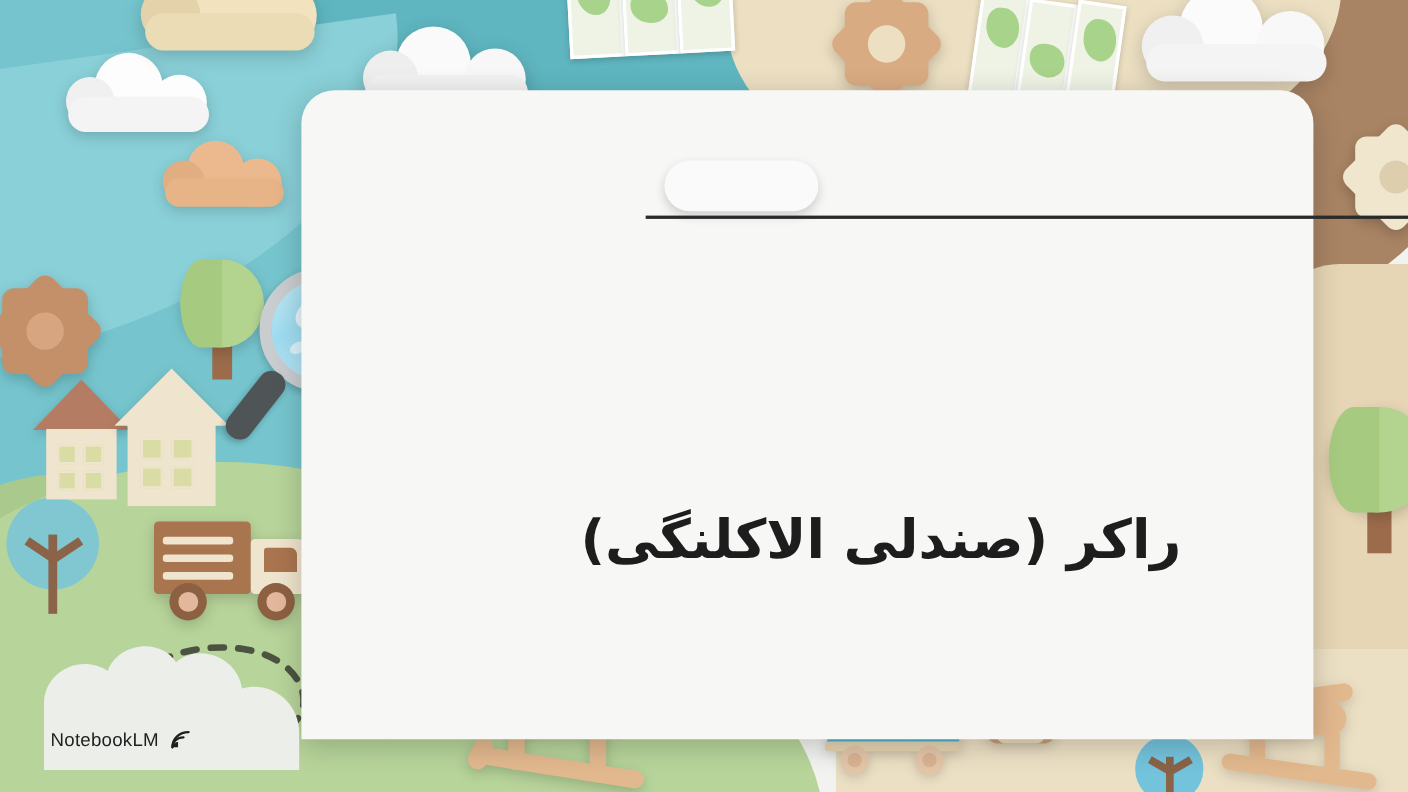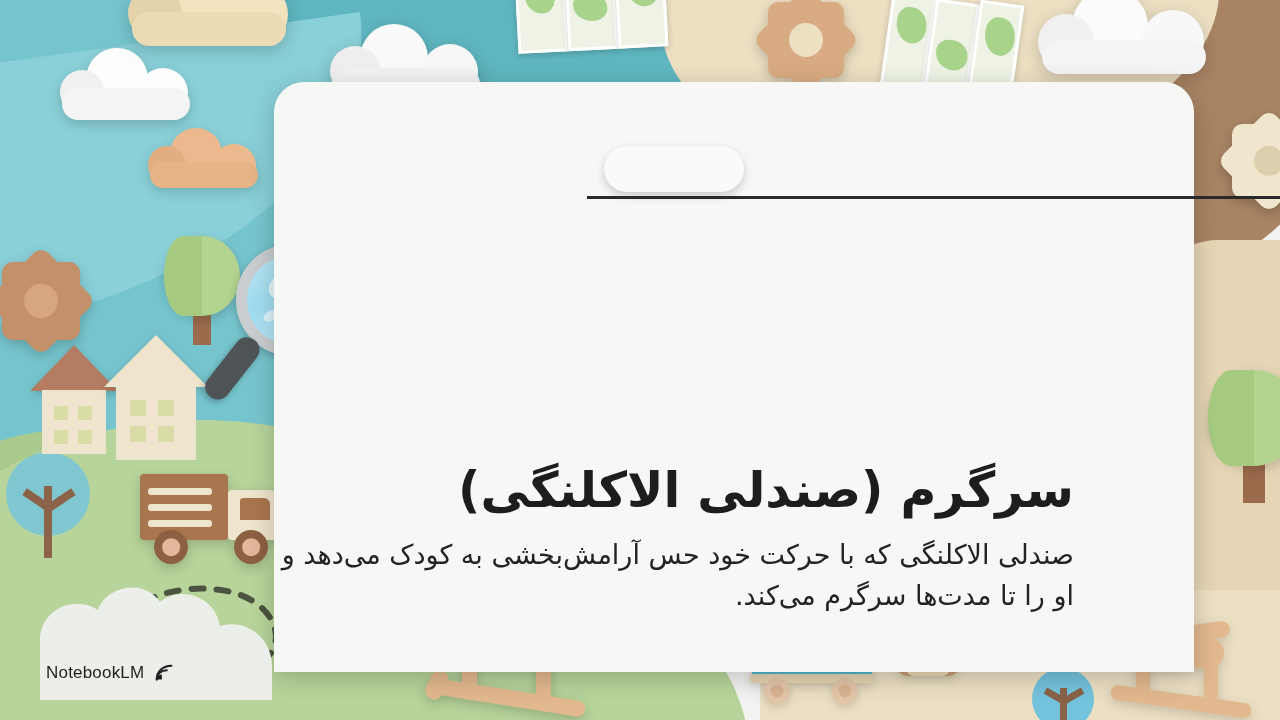--- a/index.html
+++ b/index.html
@@ -432,22 +432,21 @@
       <div class="mag-handle"></div>
     </div>
 
   </div>
 
   <div class="card">
     <div class="card-notch"></div>
     <div class="card-rule"></div>
 
     <div class="text-block">
-      <h1 class="slide-title">سرگرم (صندلی الاکلنگی)</h1>
-      <p class="slide-body">صندلی الاکلنگی که با حرکت خود حس آرامش‌بخشی به کودک می‌دهد و او را تا مدت‌ها سرگرم می‌کند.</p>
+      <h1 class="slide-title">راکر (صندلی الاکلنگی)</h1>
     </div>
   </div>
 
   <div class="brand">
     <svg class="brand-cloud" viewBox="0 0 300 120">
       <path d="M0 120 L0 60 C0 30 34 14 58 30 C66 6 104 -2 120 22 C142 4 176 18 180 46
                C206 38 232 58 232 86 L232 120 Z" fill="#eceeea"></path>
     </svg>
     <span style="display:inline-block;width:22px;height:22px;">
       <svg viewBox="0 0 24 24" width="22" height="22">

